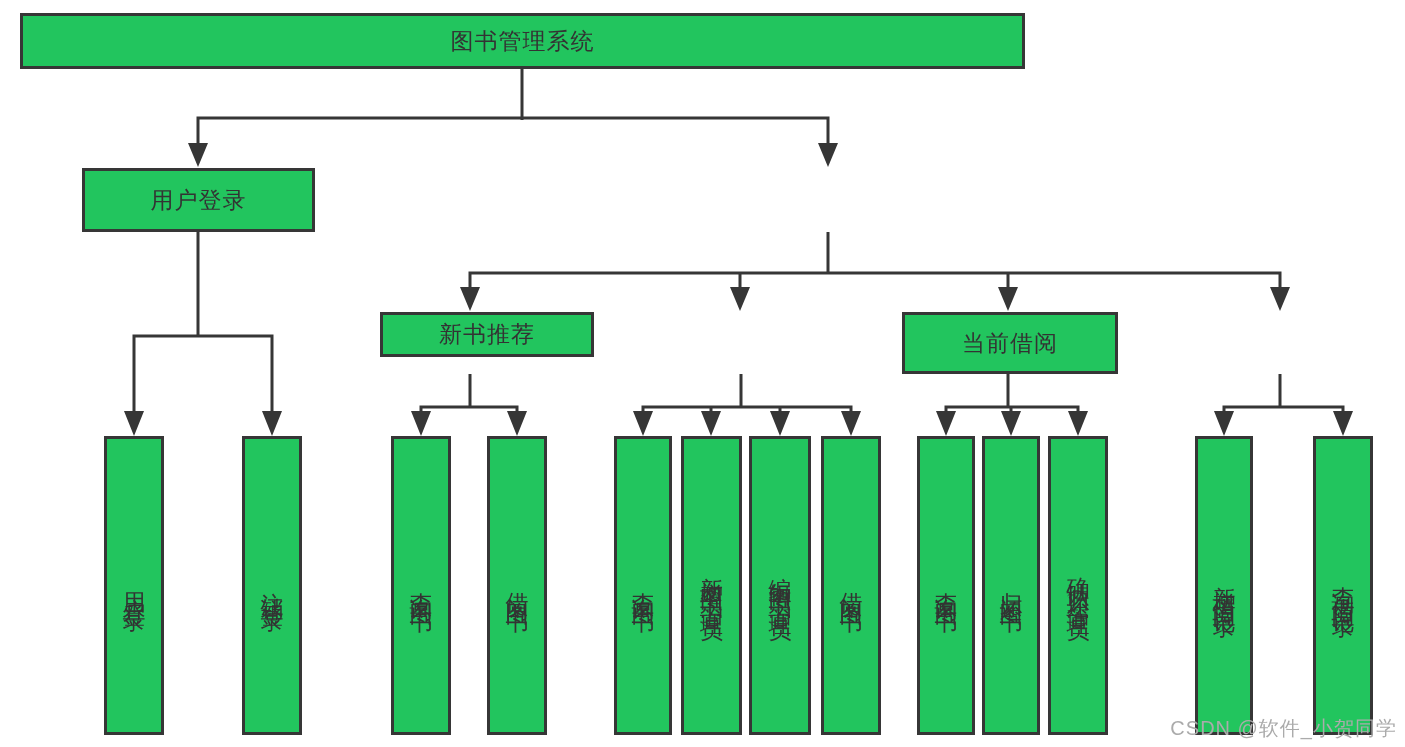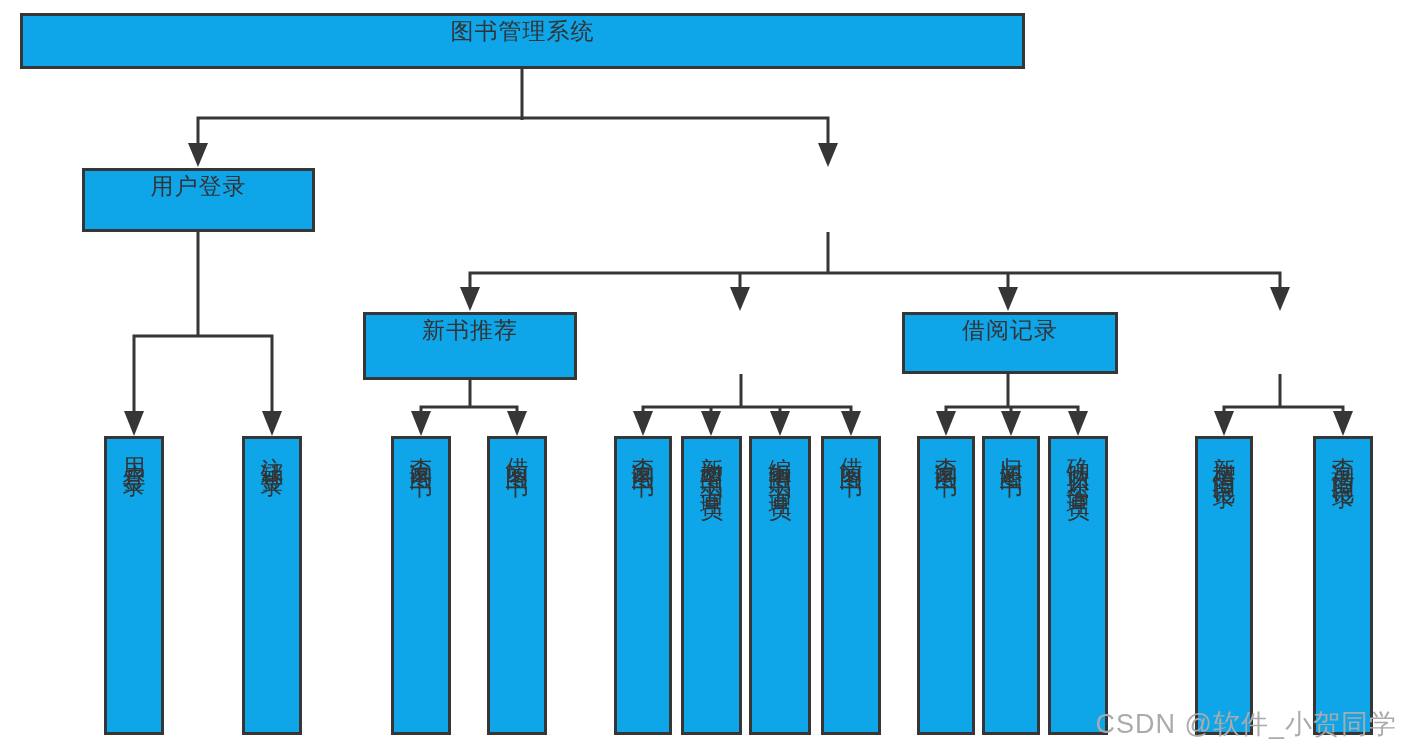--- a/index.html
+++ b/index.html
@@ -20,43 +20,44 @@
     fill:none;
   }
   .connectors .arrow{
     fill:var(--line,#363636);
     stroke:none;
   }
   .node{
     position:absolute;
     box-sizing:border-box;
     border:3px solid var(--line,#363636);
-    background:#0ea5e9;
+    background:#22c55e;
     display:flex;
+    align-items:center;
     justify-content:center;
     color:var(--text,#333333);
     z-index:2;
   }
   .hnode{
     font-size:23px;
     letter-spacing:1px;
     white-space:nowrap;
   }
   .vnode .vtext{
     writing-mode:vertical-rl;
     text-orientation:mixed;
     font-size:23px;
     letter-spacing:6px;
     line-height:1;
   }
   .watermark{
     position:absolute;
     right:8px;
     bottom:5px;
-    font-size:27px;
+    font-size:20px;
     letter-spacing:1px;
     color:var(--watermark,#ababab);
     z-index:3;
     white-space:nowrap;
   }
 </style>
 </head>
 <body>
 
 <div class="canvas">
@@ -98,25 +99,25 @@
   </svg>
 
   <div class="node hnode" style="left:20px;top:13px;width:1005px;height:56px">
     <span>图书管理系统</span>
   </div>
 
   <div class="node hnode" style="left:82px;top:168px;width:233px;height:64px">
     <span>用户登录</span>
   </div>
 
-  <div class="node hnode" style="left:363px;top:312px;width:214px;height:68px">
+  <div class="node hnode" style="left:380px;top:312px;width:214px;height:45px">
     <span>新书推荐</span>
   </div>
   <div class="node hnode" style="left:902px;top:312px;width:216px;height:62px">
-    <span>借阅记录</span>
+    <span>当前借阅</span>
   </div>
 
   <div class="node vnode" style="left:104px;top:436px;width:60px;height:299px">
     <span class="vtext">用户登录</span>
   </div>
   <div class="node vnode" style="left:242px;top:436px;width:60px;height:299px">
     <span class="vtext">注销登录</span>
   </div>
 
   <div class="node vnode" style="left:391px;top:436px;width:60px;height:299px">

